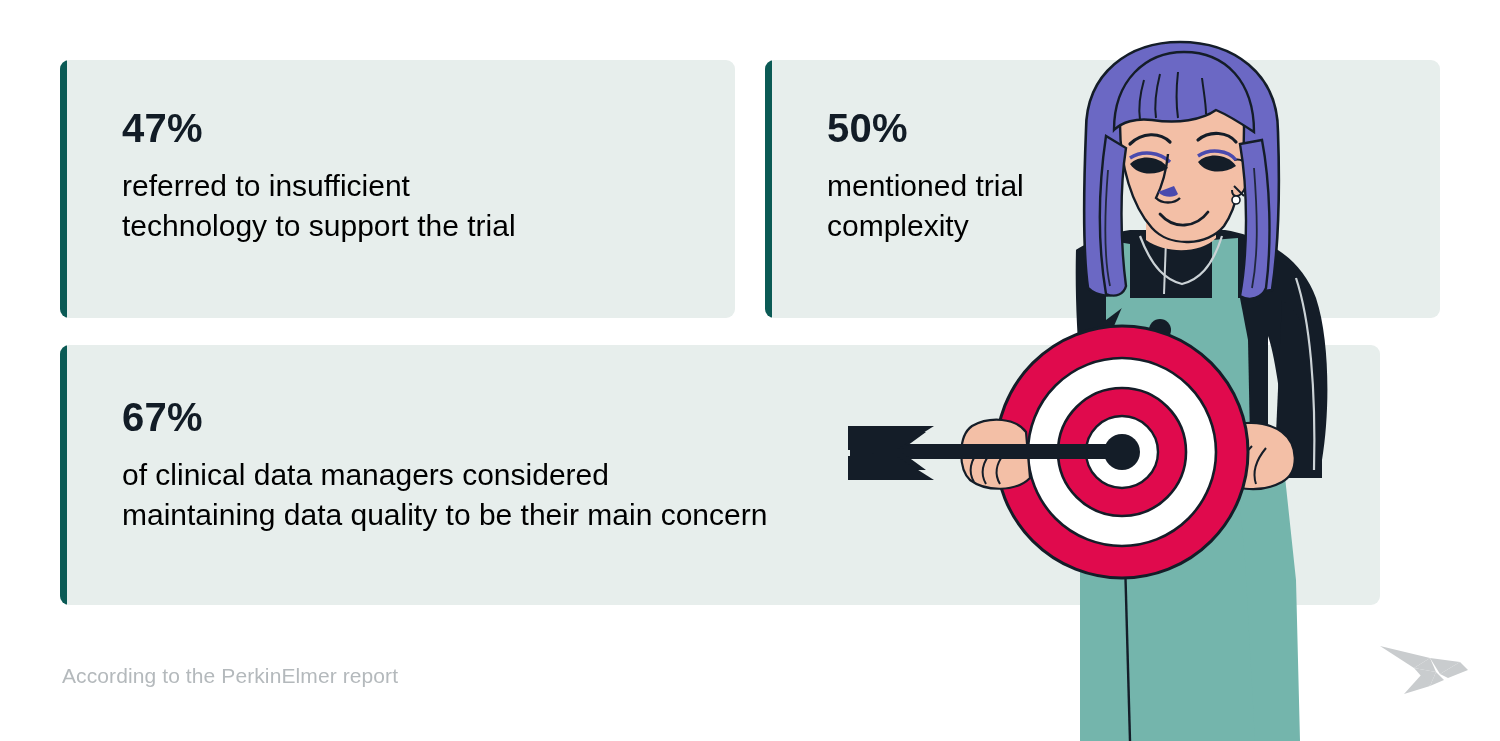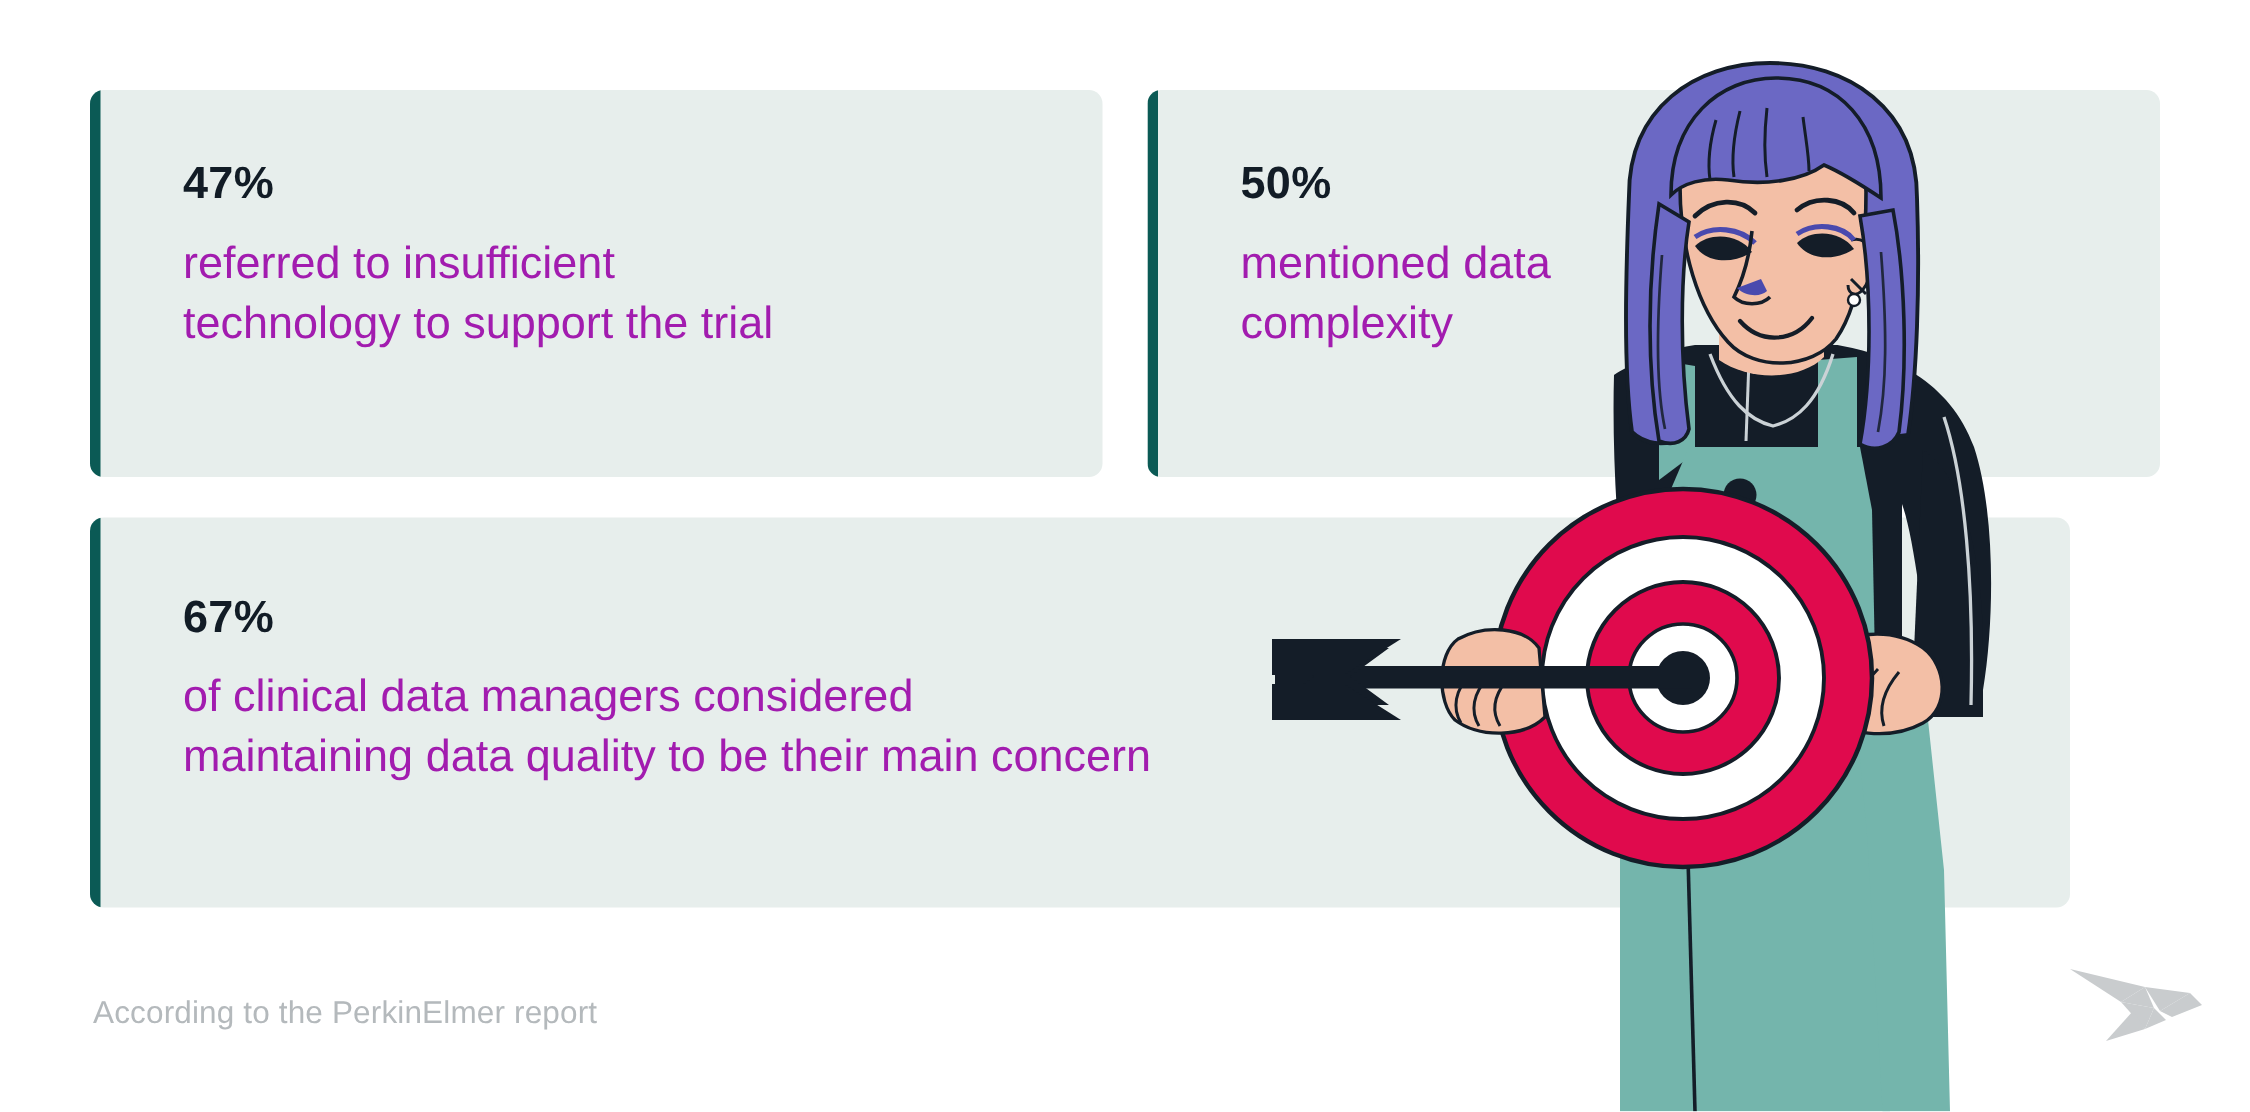--- a/index.html
+++ b/index.html
@@ -36,32 +36,32 @@
     width: 7px;
     background: #0B5A55;
     border-radius: 4px 0 0 4px;
   }
   .stat-card .card-inner {
     position: absolute;
     left: 62px;
     right: 20px;
   }
   .stat-pct {
-    font-size: 30px;
+    font-size: 40px;
     font-weight: 700;
     color: #121C26;
     letter-spacing: 0.2px;
     line-height: 1;
     margin: 0 0 18px 0;
     white-space: nowrap;
   }
   .stat-desc {
     font-size: 30px;
     font-weight: 400;
-    color: #a21caf;
+    color: #000000;
     line-height: 1.33;
     margin: 0;
     white-space: pre-line;
   }
 
   #card-tech   { left: 60px;  top: 60px;  width: 675px; height: 258px; }
   #card-complex{ left: 765px; top: 60px;  width: 675px; height: 258px; }
   #card-quality{ left: 60px;  top: 345px; width: 1320px; height: 260px; }
 
   #card-tech   .card-inner { top: 48px; }
@@ -110,21 +110,21 @@
       <div class="stat-pct">47%</div>
       <div class="stat-desc">referred to insufficient
 technology to support the trial</div>
     </div>
   </div>
 
   <div class="stat-card" id="card-complex">
     <div class="accent-bar"></div>
     <div class="card-inner">
       <div class="stat-pct">50%</div>
-      <div class="stat-desc">mentioned data
+      <div class="stat-desc">mentioned trial
 complexity</div>
     </div>
   </div>
 
   <div class="stat-card" id="card-quality">
     <div class="accent-bar"></div>
     <div class="card-inner">
       <div class="stat-pct">67%</div>
       <div class="stat-desc">of clinical data managers considered
 maintaining data quality to be their main concern</div>

